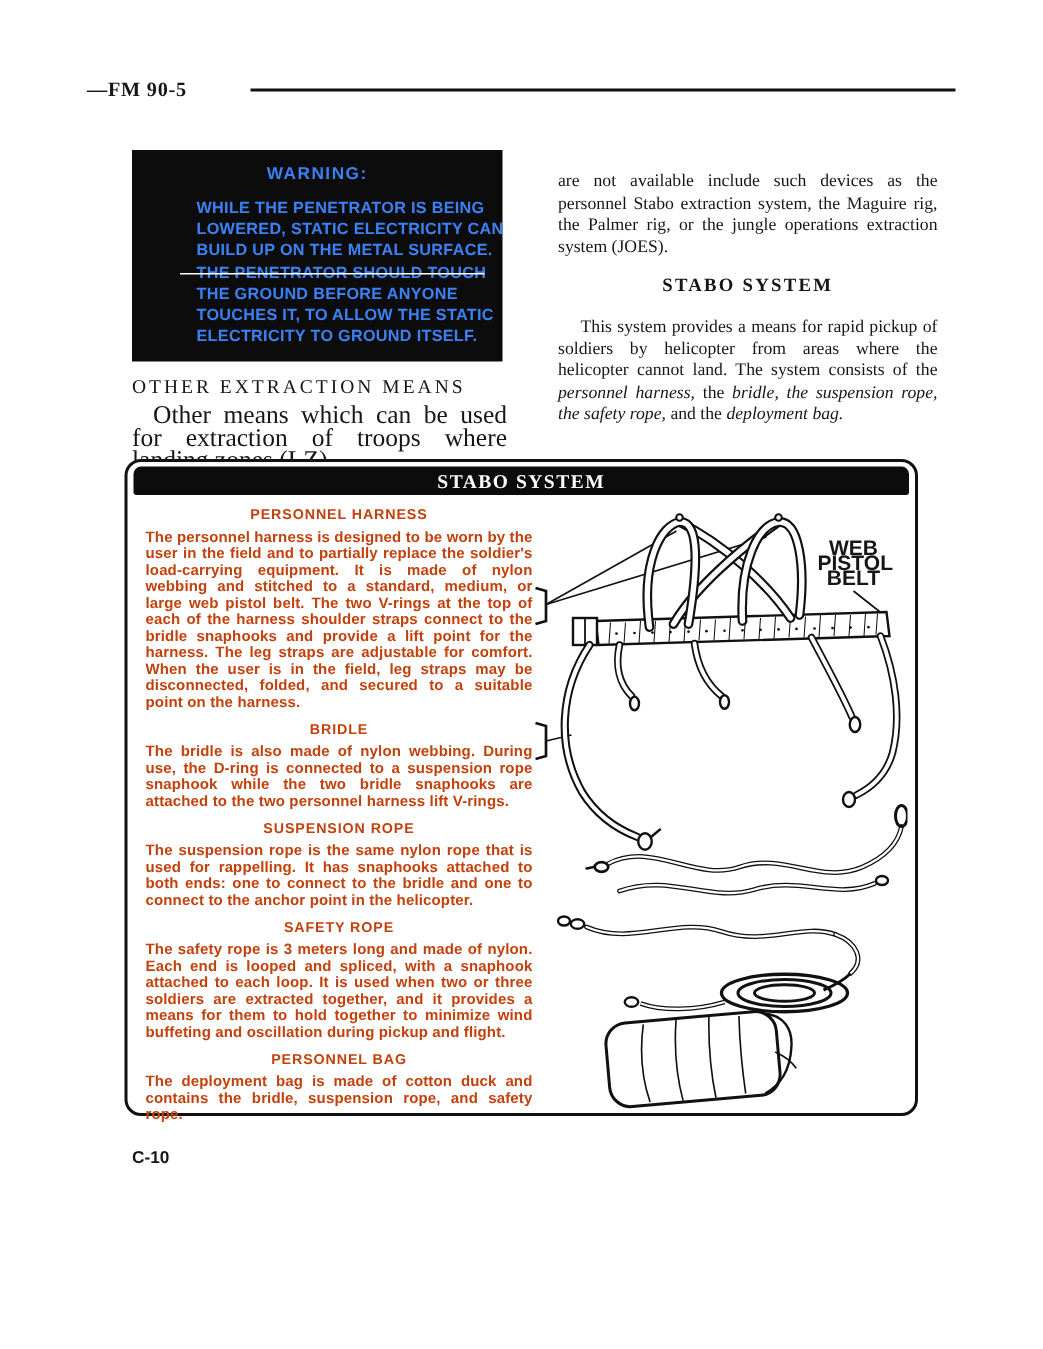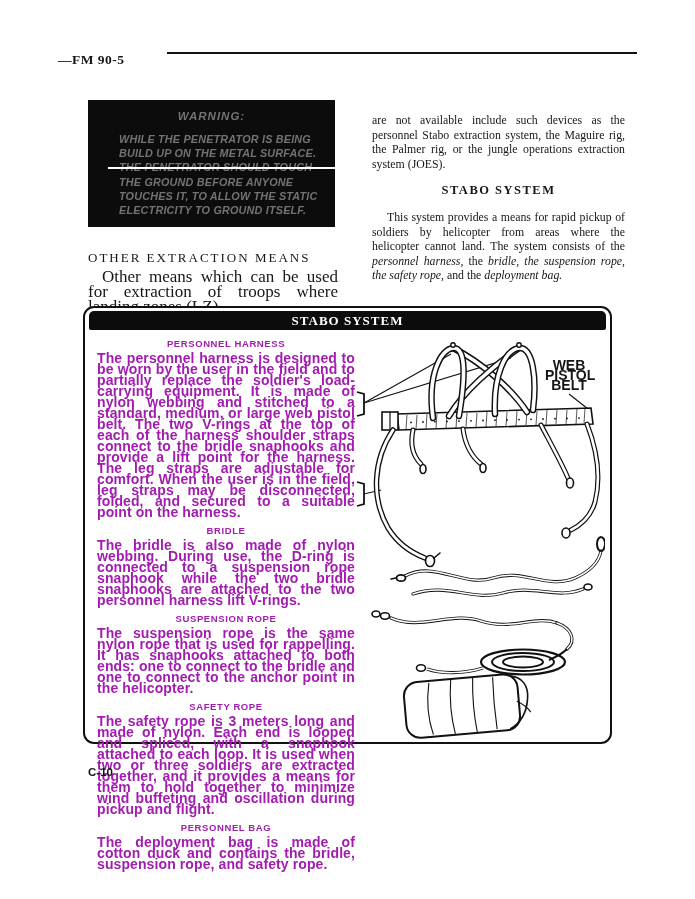--- a/index.html
+++ b/index.html
@@ -1,68 +1,69 @@
 <!DOCTYPE html>
 <html><head>
 <meta charset="utf-8">
 <style>
   html,body{margin:0;padding:0;}
   body{
     width:695px;height:899px;background:#ffffff;position:relative;overflow:hidden;
     font-family:"Liberation Serif", serif;color:#161616;
   }
   
-  .header-row{position:absolute;left:58px;right:58px;top:52px;display:flex;align-items:flex-start;gap:40px;}
+  .header-row{position:absolute;left:58px;right:58px;top:52px;display:flex;align-items:center;gap:40px;}
   .header-label{font-weight:bold;font-size:13.5px;letter-spacing:.5px;white-space:nowrap;}
   .header-rule{flex:1;border-top:2.2px solid #111;margin-left:2px;}
   
   .warning-box{
     position:absolute;left:88px;top:100px;width:247px;box-sizing:border-box;
-    background:#0c0c0c;color:#737373;padding:10px 11px 10px;
-    font-family:"Liberation Sans", sans-serif;font-weight:bold;font-style:italic;
+    background:#0c0c0c;color:#3b82f6;padding:10px 23px 10px;
+    font-family:"Liberation Sans", sans-serif;font-weight:bold;
   }
   .warning-title{text-align:center;font-size:11.5px;letter-spacing:1px;margin-bottom:10px;}
   .warning-line{font-size:10.8px;line-height:14.2px;letter-spacing:.2px;position:relative;white-space:nowrap;margin-left:20px;}
   .warning-line.struck::after{content:"";position:absolute;left:-11px;right:-11px;top:7px;height:1.6px;background:#fff;}
   
   .other-heading{position:absolute;left:88px;top:250px;width:252px;font-weight:normal;font-size:13px;letter-spacing:2px;white-space:nowrap;}
   .left-para{position:absolute;left:88px;top:270px;width:250px;font-size:17px;line-height:14.8px;text-align:justify;text-indent:14px;}
   
   .right-col{position:absolute;left:360px;top:101px;width:277px;font-size:11.8px;line-height:14.6px;}
   .right-col p{margin:12px;text-align:justify;}
   .p-indent{text-indent:15px;}
   .stabo-heading{text-align:center;font-weight:bold;font-size:12.5px;letter-spacing:1.5px;margin:5px 0 4px;}
   .mt{margin-top:6px !important;}
   
   .figure-box{position:absolute;left:83px;top:306px;width:529px;height:438px;border:2px solid #111;border-radius:11px;box-sizing:border-box;background:#fff;}
   .figure-title{margin:3px 4px 0;background:#0c0c0c;color:#fff;text-align:center;font-weight:bold;
     font-size:13px;letter-spacing:1px;height:19px;line-height:19px;border-radius:5px 5px 2px 2px;}
-  .figure-text{position:absolute;left:12px;top:28px;width:258px;font-family:"Liberation Sans", sans-serif;font-weight:bold;color:#a21caf;}
+  .figure-text{position:absolute;left:12px;top:28px;width:258px;font-family:"Liberation Sans", sans-serif;font-weight:bold;color:#c2410c;}
   .fig-heading{text-align:center;font-size:9.5px;letter-spacing:.6px;margin:7px 0 4px;}
   .fig-heading.first{margin-top:2px;}
-  .fig-body{font-size:14px;line-height:11px;text-align:justify;letter-spacing:.1px;}
+  .fig-body{font-size:10px;line-height:11px;text-align:justify;letter-spacing:.1px;}
   .illustration{position:absolute;left:270px;top:24px;width:250px;height:408px;}
   .belt-label{position:absolute;left:190px;top:28px;width:48px;text-align:center;
     font-family:"Liberation Sans", sans-serif;font-weight:bold;font-size:14px;line-height:10px;}
   
   .footer-page{position:absolute;left:88px;top:766px;font-family:"Liberation Sans", sans-serif;font-weight:bold;font-size:11.5px;}
 </style>
 </head>
 <body>
 
 <div class="page">
 
   <div class="header-row">
     <span class="header-label">—FM 90-5</span>
     <span class="header-rule"></span>
   </div>
 
   <div class="warning-box">
     <div class="warning-title">WARNING:</div>
     <div class="warning-line">WHILE THE PENETRATOR IS BEING</div>
+    <div class="warning-line">LOWERED, STATIC ELECTRICITY CAN</div>
     <div class="warning-line">BUILD UP ON THE METAL SURFACE.</div>
     <div class="warning-line struck">THE PENETRATOR SHOULD TOUCH</div>
     <div class="warning-line">THE GROUND BEFORE ANYONE</div>
     <div class="warning-line">TOUCHES IT, TO ALLOW THE STATIC</div>
     <div class="warning-line">ELECTRICITY TO GROUND ITSELF.</div>
   </div>
 
   <div class="other-heading">OTHER EXTRACTION MEANS</div>
   <div class="left-para">Other means which can be used for extraction of troops where landing zones (LZ)</div>
 

